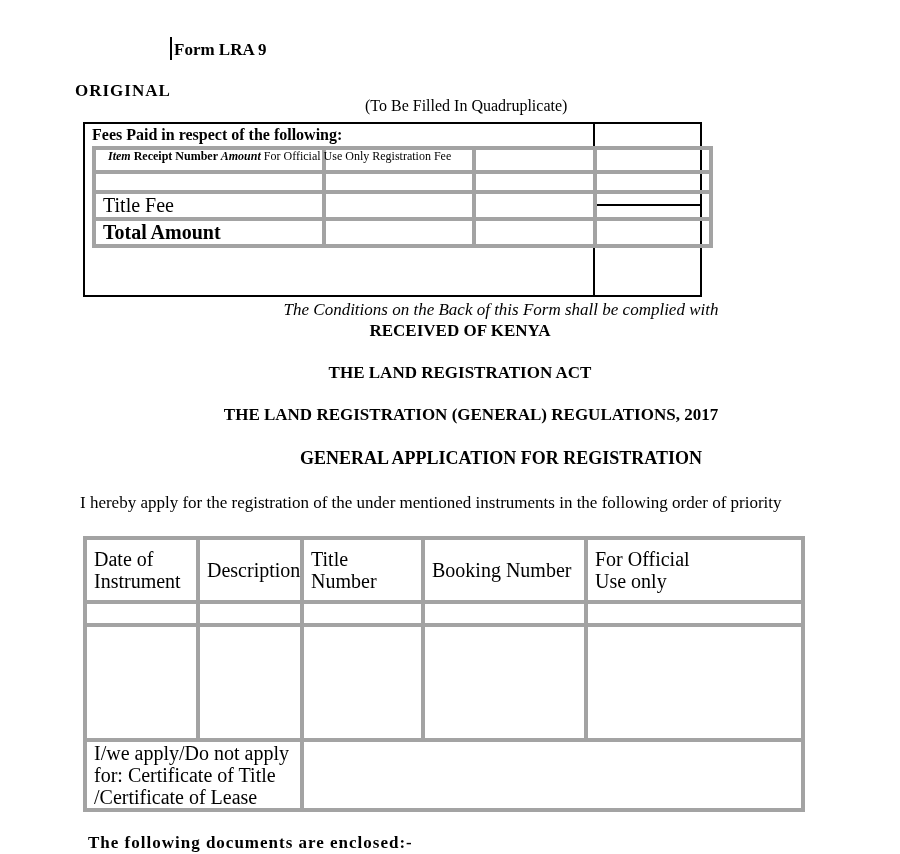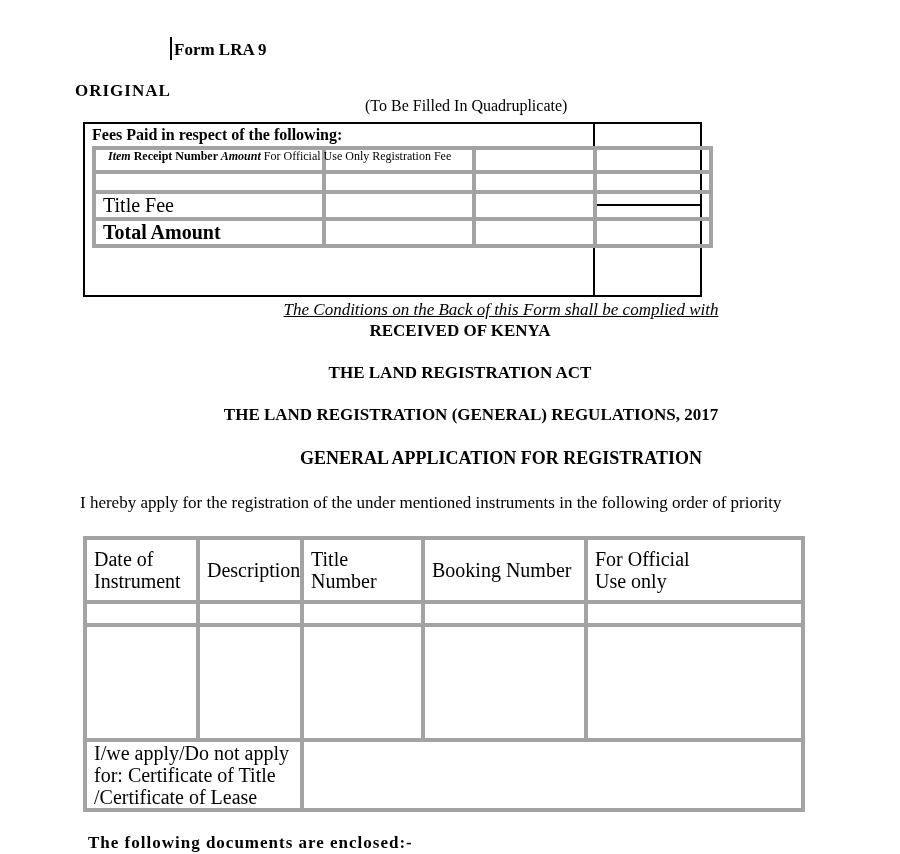--- a/index.html
+++ b/index.html
@@ -48,21 +48,21 @@
   .fees-inner col:nth-child(1) { width: 230px; }
   .fees-inner col:nth-child(2) { width: 150px; }
   .fees-inner col:nth-child(3) { width: 121px; }
   .fees-inner col:nth-child(4) { width: 116px; }
   .fees-head-overlay {
     left: 16px; top: 3px; font-size: 12px; white-space: nowrap; z-index: 2;
   }
 
   
   .heading { position: absolute; transform: translateX(-50%); white-space: nowrap; font-size: 17px; }
-  .h-conditions { left: 501px; top: 300px; text-decoration: underline; }
+  .h-conditions { left: 501px; top: 300px; }
   .h-republic { left: 460px; top: 321px; }
   .h-act { left: 460px; top: 363px; }
   .h-regulations { left: 471px; top: 405px; }
   .h-formtitle { left: 501px; top: 448px; font-size: 18px; }
   .apply-statement { left: 80px; top: 493px; font-size: 17px; white-space: nowrap; }
 
   
   .app-table-wrap { left: 83px; top: 536px; }
   .app-table { width: 718px; }
   .app-table col:nth-child(1) { width: 113px; }

